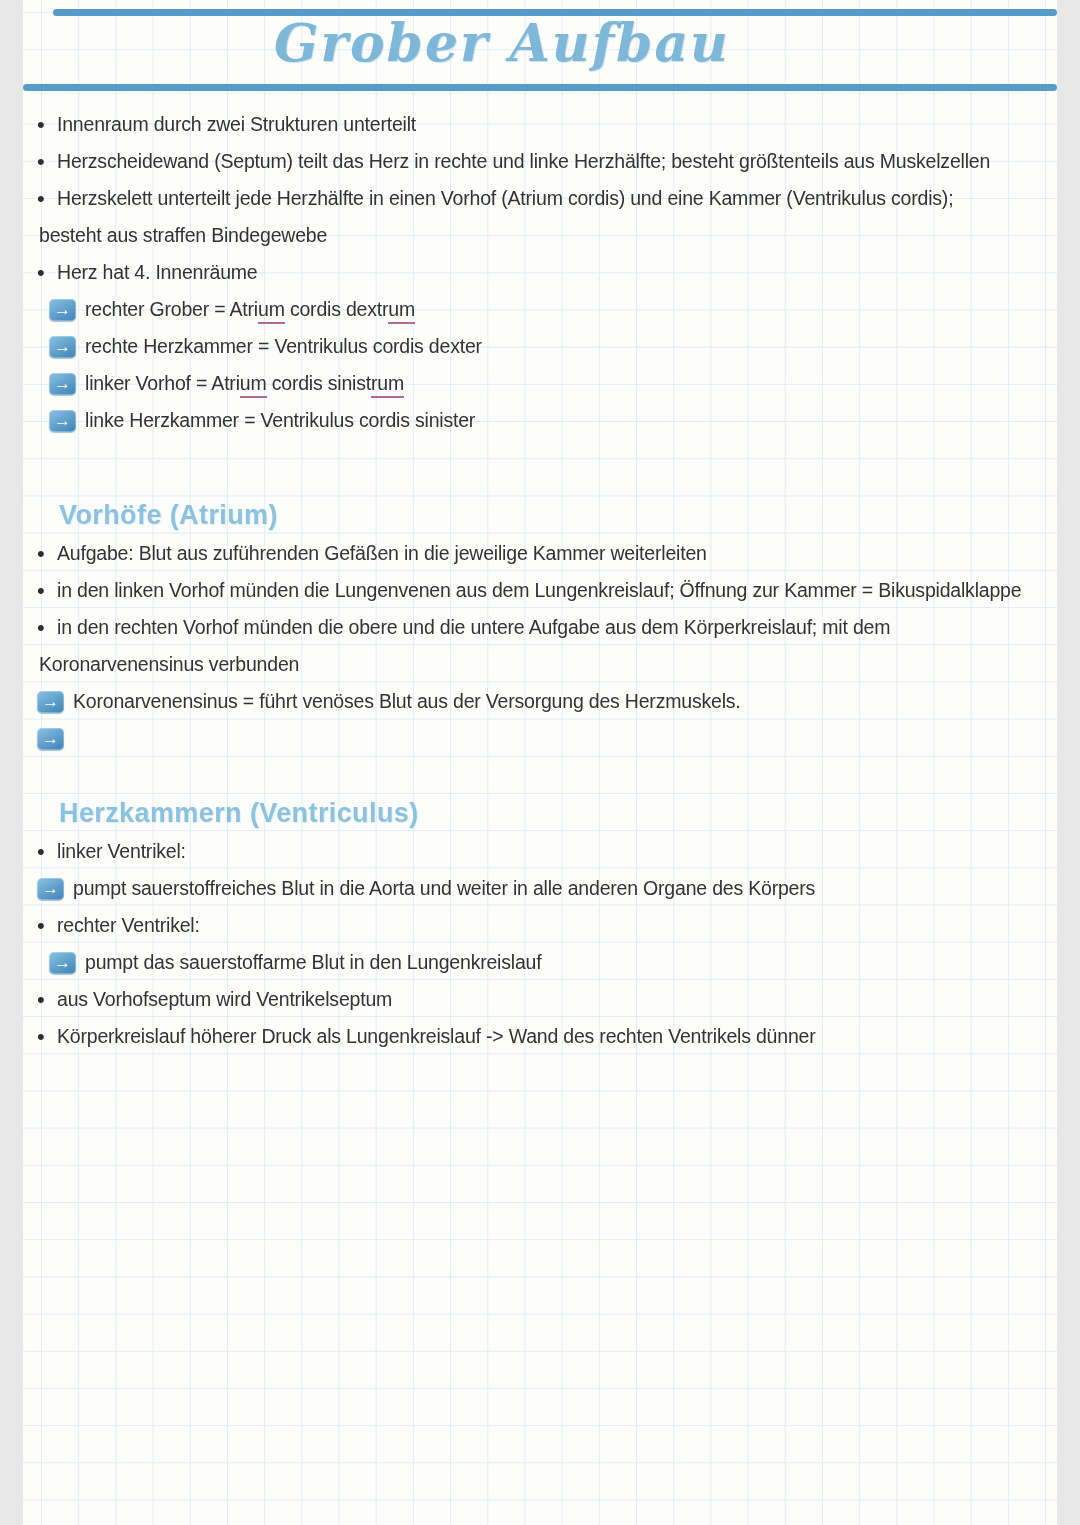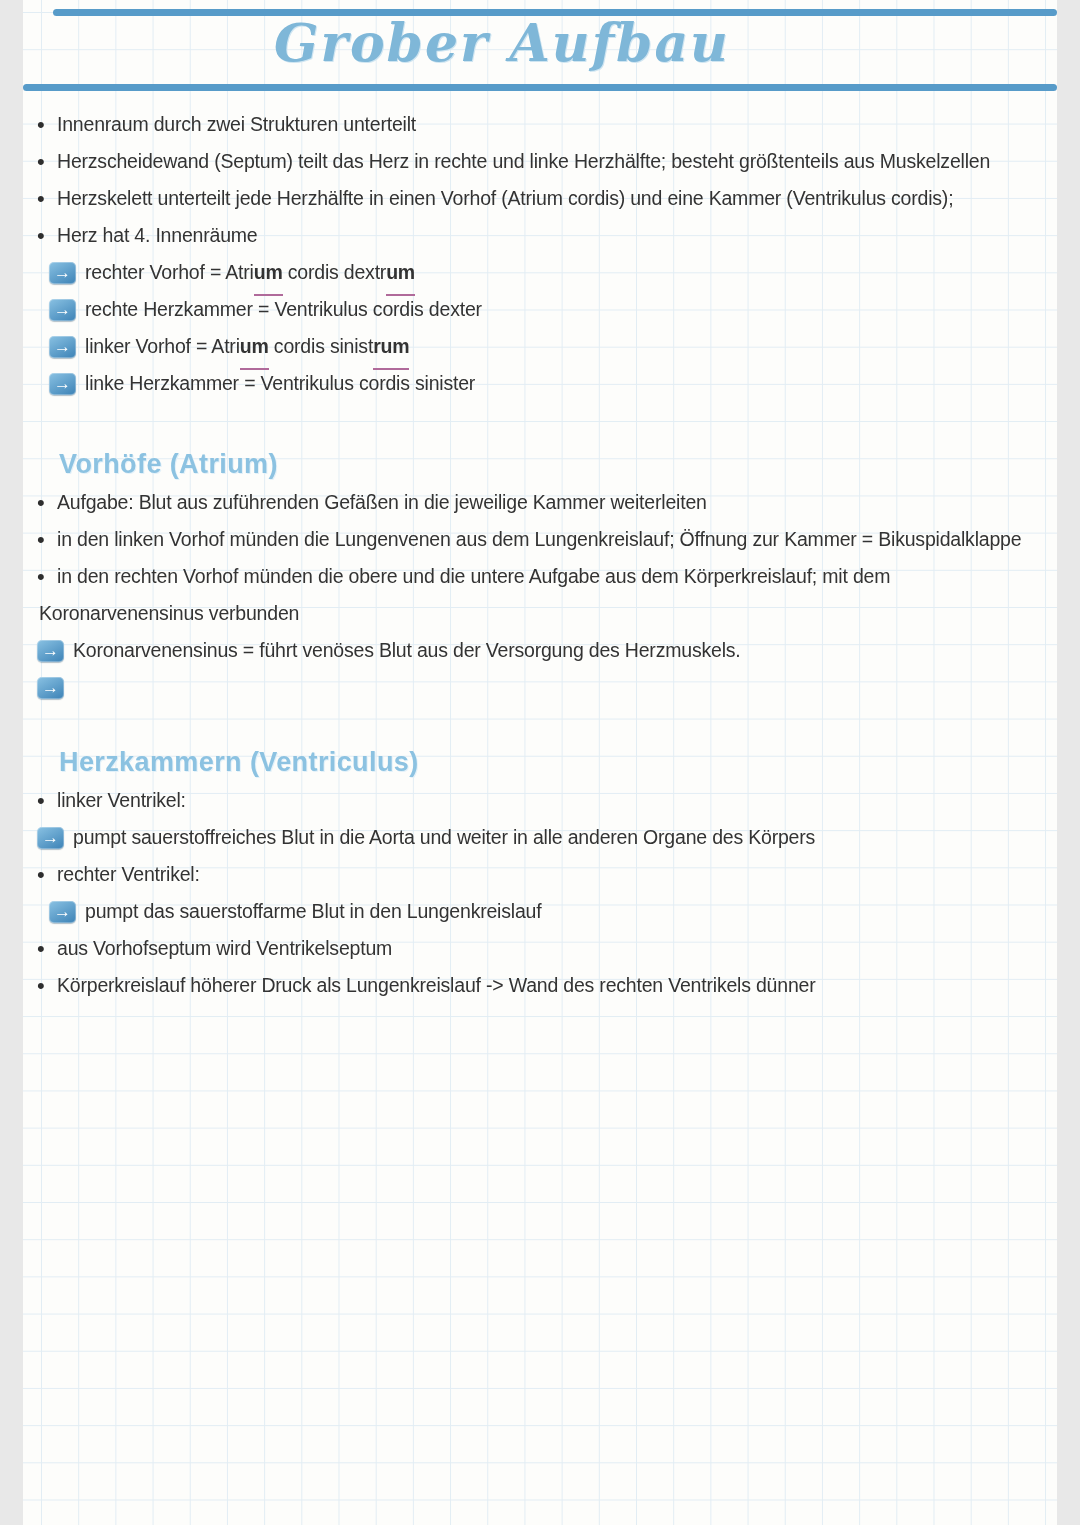--- a/index.html
+++ b/index.html
@@ -75,33 +75,33 @@
     box-shadow: inset 0 0 0 1px rgba(255,255,255,0.3), 0 1px 1px rgba(40,80,110,0.35);
     color: #ffffff;
     display: flex;
     align-items: center;
     justify-content: center;
     font-weight: bold;
     font-size: 17px;
     line-height: 1;
   }
   .txt { display: inline-block; }
-  .u-mark { border-bottom: 2.5px solid #b06a9a; padding-bottom: 11px; font-weight: bold; }
+  .u-mark { border-bottom: 2.5px solid #b06a9a; padding-bottom: 2px; }
   .section-heading {
     height: 40px;
     display: flex;
     align-items: center;
     padding-left: 22px;
     font-size: 27px;
     font-weight: bold;
     letter-spacing: 0.4px;
     color: #8cc2e1;
     text-shadow: 1px 1px 0 #e3f1f9;
   }
-  .heading-atria { margin-top: 42px; }
+  .heading-atria { margin-top: 56px; }
   .heading-ventricles { margin-top: 36px; }
 </style>
 </head>
 <body>
 
 <div class="page">
 
   <div class="bar bar-top"></div>
   <div class="title">Grober Aufbau</div>
   <div class="bar bar-under-title"></div>
@@ -113,29 +113,32 @@
       <span class="txt">Innenraum durch zwei Strukturen unterteilt</span>
     </div>
     <div class="line">
       <span class="bullet">•</span>
       <span class="txt">Herzscheidewand (Septum) teilt das Herz in rechte und linke Herzhälfte; besteht größtenteils aus Muskelzellen</span>
     </div>
     <div class="line">
       <span class="bullet">•</span>
       <span class="txt">Herzskelett unterteilt jede Herzhälfte in einen Vorhof (Atrium cordis) und eine Kammer (Ventrikulus cordis);</span>
     </div>
+    <div class="line cont">
+      <span class="txt">besteht aus straffen Bindegewebe</span>
+    </div>
     <div class="line">
       <span class="bullet">•</span>
       <span class="txt">Herz hat 4. Innenräume</span>
     </div>
     <div class="line indent">
       <span class="arrow-icon">
           <span>→</span>
         </span>
-      <span class="txt"><span>rechter Vorhof = Atri</span><span class="u-mark">um</span><span> cordis dextr</span><span class="u-mark">um</span></span>
+      <span class="txt"><span>rechter Grober = Atri</span><span class="u-mark">um</span><span> cordis dextr</span><span class="u-mark">um</span></span>
     </div>
     <div class="line indent">
       <span class="arrow-icon">
           <span>→</span>
         </span>
       <span class="txt"><span>rechte Herzkammer = Ventrikulus cordis dexter</span></span>
     </div>
     <div class="line indent">
       <span class="arrow-icon">
           <span>→</span>

